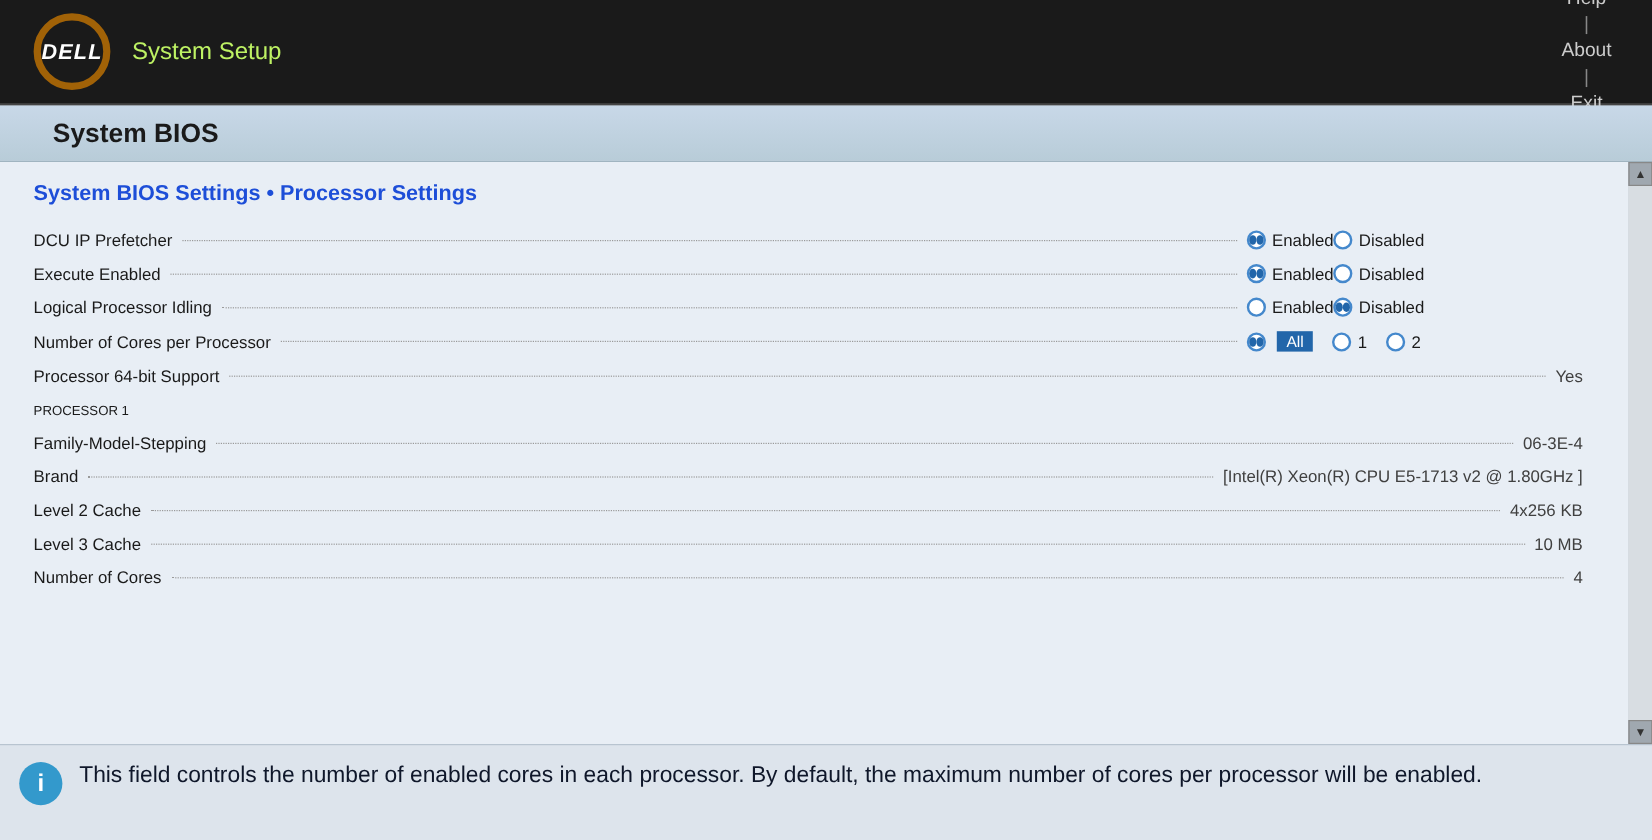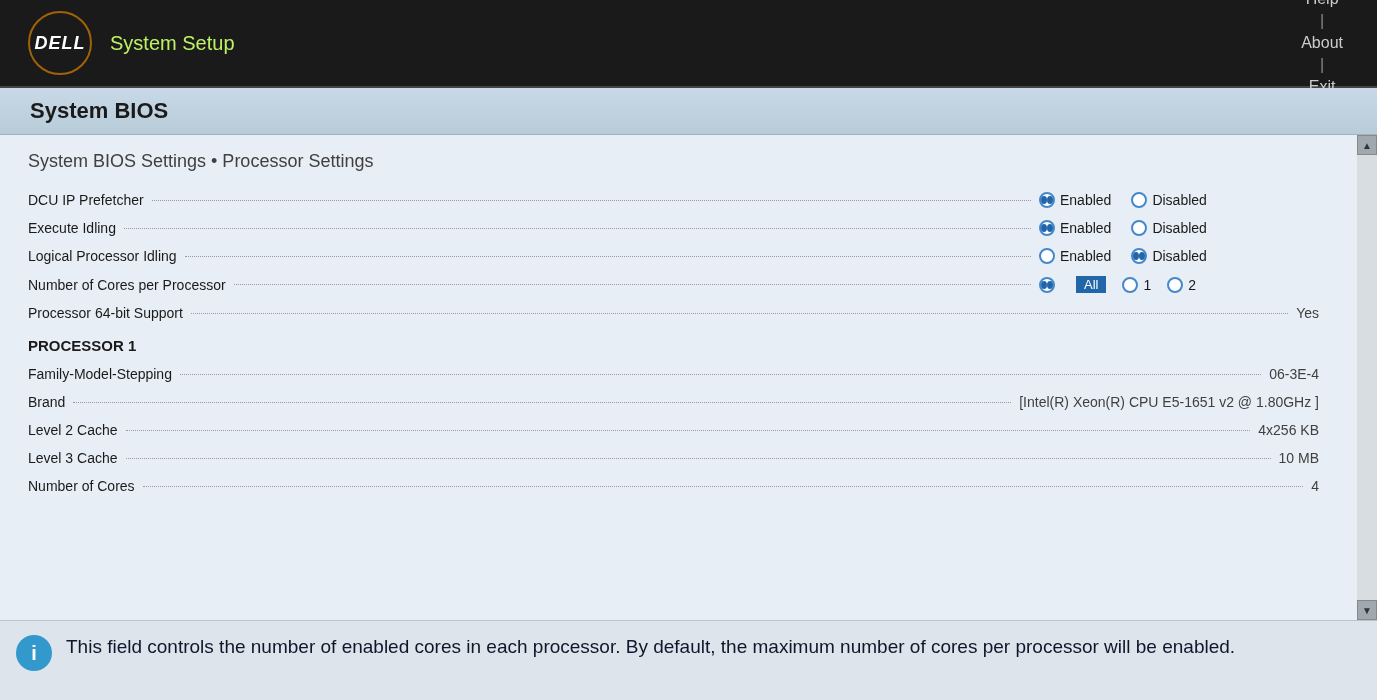--- a/index.html
+++ b/index.html
@@ -22,21 +22,21 @@
       border-bottom: 2px solid #444;
     }
     .header-left {
       display: flex;
       align-items: center;
       gap: 18px;
     }
     .dell-logo {
       width: 64px;
       height: 64px;
-      border: 2px solid #a16207;
+      border: 6px solid #a16207;
       border-radius: 50%;
       display: flex;
       align-items: center;
       justify-content: center;
       background: #1a1a1a;
     }
     .dell-logo-text {
       color: #fff;
       font-size: 18px;
       font-weight: bold;
@@ -70,21 +70,21 @@
     .main {
       background: #e8eef5;
       height: calc(700px - 88px);
       display: flex;
       flex-direction: column;
     }
 
     
     .bios-header {
       background: linear-gradient(to bottom, #c8d8e8, #b8ccd8);
-      padding: 10px 30px;
+      padding: 10px 44px;
       border-bottom: 1px solid #a0b4c0;
     }
     .bios-header-title {
       font-size: 22px;
       font-weight: bold;
       color: #1a1a1a;
     }
 
     
     .content-area {
@@ -98,22 +98,22 @@
     
     .settings-section {
       padding: 16px 28px 0 28px;
       flex: 1;
       overflow: hidden;
       position: relative;
     }
 
     .section-title {
       font-size: 18px;
-      font-weight: normal;
-      color: #404040;
+      font-weight: bold;
+      color: #1d4ed8;
       margin-bottom: 14px;
     }
 
     
     .scroll-container {
       position: absolute;
       right: 0;
       top: 0;
       bottom: 0;
       width: 20px;
@@ -148,21 +148,20 @@
     .setting-row {
       display: flex;
       align-items: flex-start;
       padding: 6px 0;
       border-bottom: none;
     }
 
     .setting-value {
       display: flex;
       align-items: center;
-      gap: 20px;
       min-width: 280px;
     }
 
     
     .radio-option {
       display: flex;
       align-items: center;
       gap: 5px;
       font-size: 14px;
       color: #1a1a1a;
@@ -204,27 +203,27 @@
 
     
     .cores-options {
       display: flex;
       align-items: center;
       gap: 16px;
     }
     .cores-all {
       display: flex;
       align-items: center;
-      gap: 21px;
+      gap: 9px;
     }
 
     
     .section-heading {
-      font-size: 15px;
-      font-weight: bold;
+      font-size: 11px;
+      font-weight: normal;
       color: #1a1a1a;
       padding: 10px 0 6px 0;
     }
 
     
     .info-bar {
       background: #dde4ec;
       border-top: 1px solid #b8c4d0;
       padding: 12px 16px;
       display: flex;
@@ -326,21 +325,21 @@
               <div class="radio-option">
                 <div class="radio-circle disabled-style"></div>
                 <span>Disabled</span>
               </div>
             </div>
           </div>
         </div>
 
         <div class="setting-row">
           <div class="label-row">
-            <span class="label-text">Execute Idling</span>
+            <span class="label-text">Execute Enabled</span>
             <div class="dotted-line"></div>
             <div class="setting-value">
               <div class="radio-option">
                 <div class="radio-circle selected">
                     <div style="width:8px;height:8px;border-radius:50%;background:#2266aa;"></div>
                   </div>
                 <span>Enabled</span>
               </div>
               <div class="radio-option">
                 <div class="radio-circle"></div>
@@ -408,21 +407,21 @@
             <span class="label-text">Family-Model-Stepping</span>
             <div class="dotted-line"></div>
             <span class="text-value">06-3E-4</span>
           </div>
         </div>
 
         <div class="setting-row">
           <div class="label-row">
             <span class="label-text">Brand</span>
             <div class="dotted-line"></div>
-            <span class="text-value">[Intel(R) Xeon(R) CPU E5-1651 v2 @ 1.80GHz    ]</span>
+            <span class="text-value">[Intel(R) Xeon(R) CPU E5-1713 v2 @ 1.80GHz    ]</span>
           </div>
         </div>
 
         <div class="setting-row">
           <div class="label-row">
             <span class="label-text">Level 2 Cache</span>
             <div class="dotted-line"></div>
             <span class="text-value">4x256 KB</span>
           </div>
         </div>

